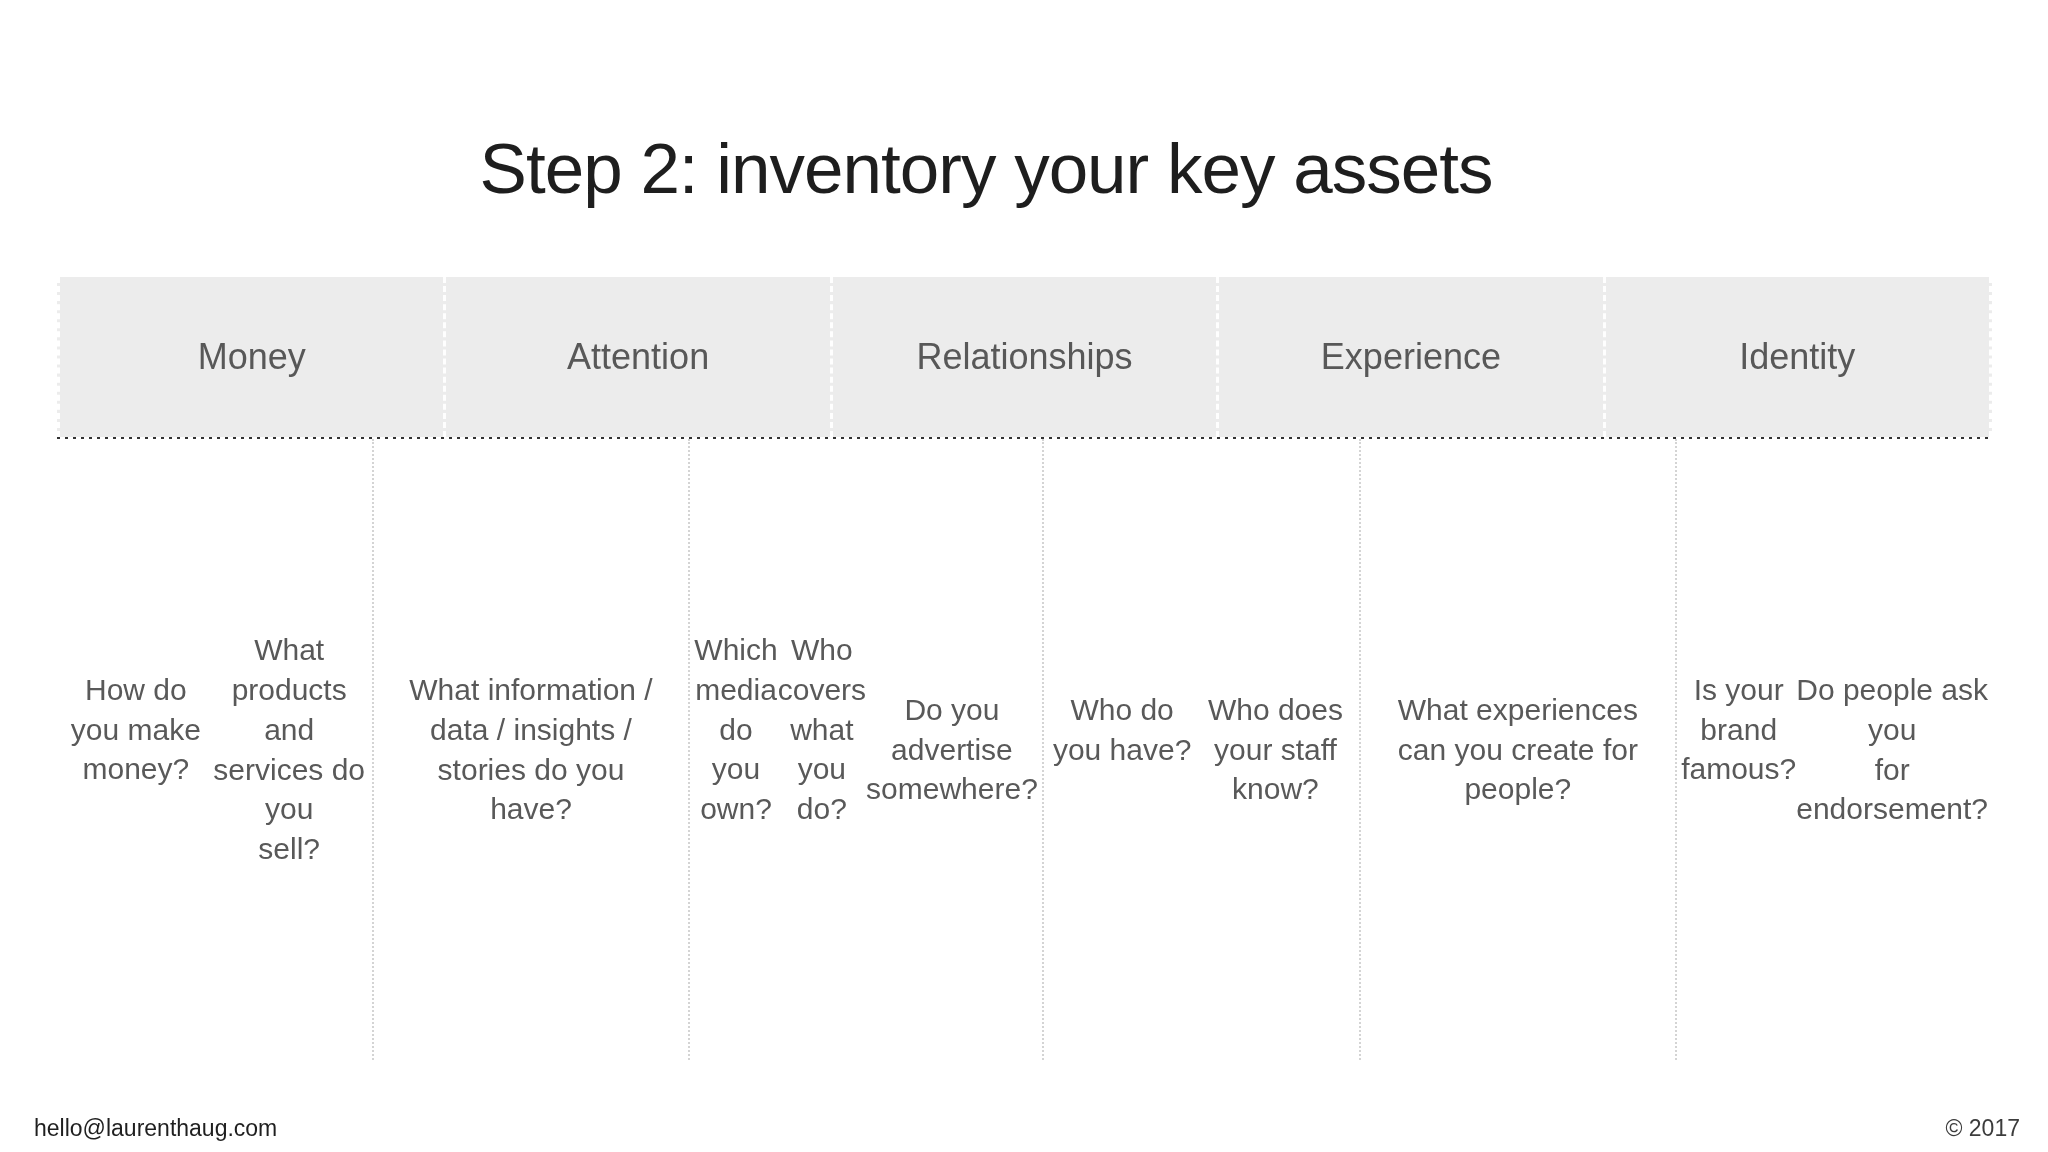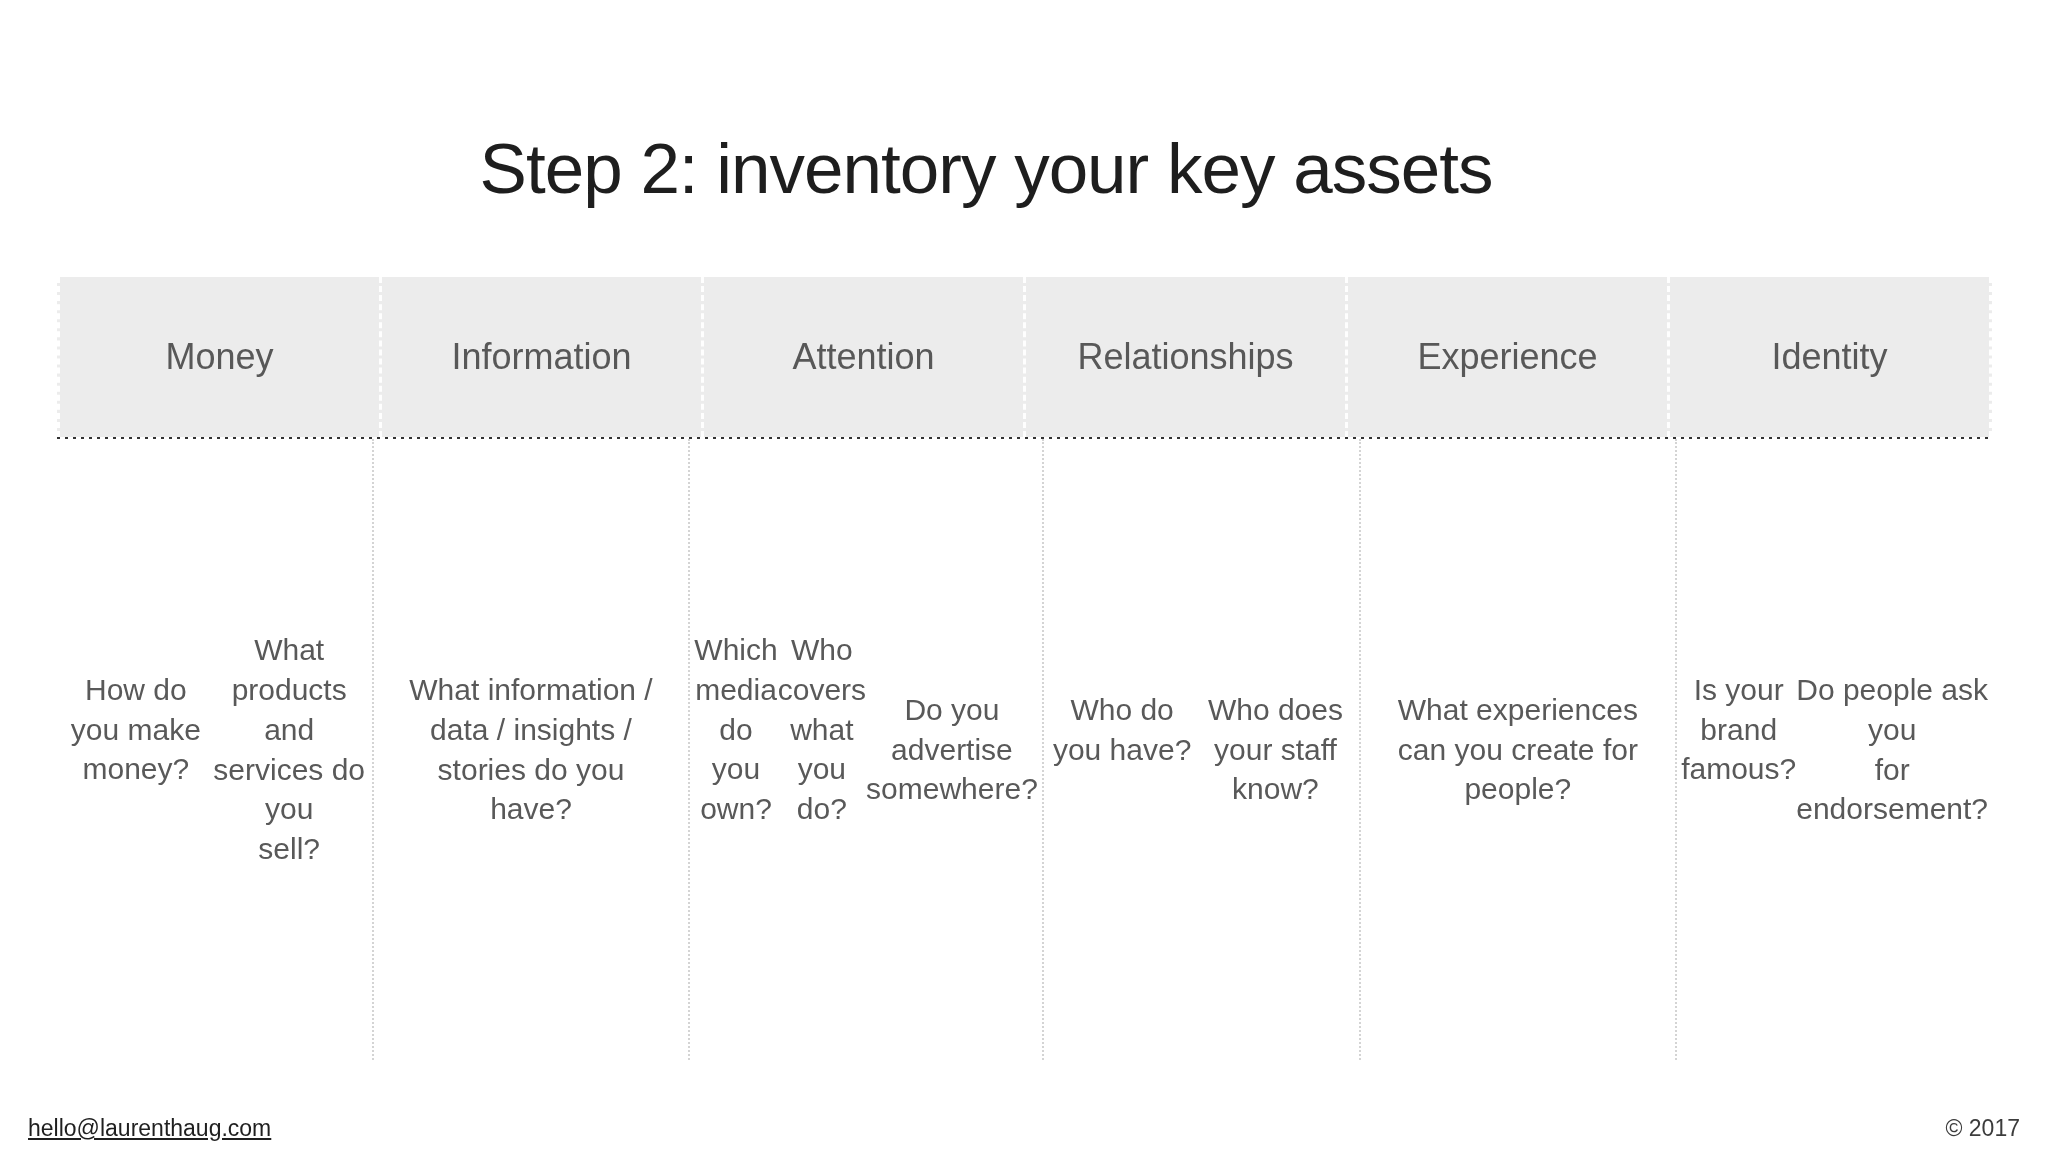--- a/index.html
+++ b/index.html
@@ -48,39 +48,38 @@
   }
   .body-cell + .body-cell{
     border-left:2px dotted #d4d4d4;
   }
   .question{
     margin:0 0 40px 0;
     white-space:pre-line;
   }
   .question:last-child{margin-bottom:0;}
   .footer-email{
-    position:absolute;left:28px;bottom:10px;
+    position:absolute;left:34px;bottom:10px;
     font-size:23px;color:#1f1f1f;
-    text-decoration:underline;cursor:pointer;
+    cursor:pointer;
   }
   .footer-copyright{
     position:absolute;right:28px;bottom:10px;
     font-size:23px;color:#3c3c3c;
   }
 </style>
 </head>
 <body>
 
 <h1 class="slide-title">Step 2: inventory your key assets</h1>
 
 <div class="asset-table">
 
   <div class="header-row">
     <div class="header-cell">Money</div>
-    <div class="header-cell">Information</div>
     <div class="header-cell">Attention</div>
     <div class="header-cell">Relationships</div>
     <div class="header-cell">Experience</div>
     <div class="header-cell">Identity</div>
   </div>
 
   <div class="body-row">
 
     <div class="body-cell">
       <p class="question">How do you make

